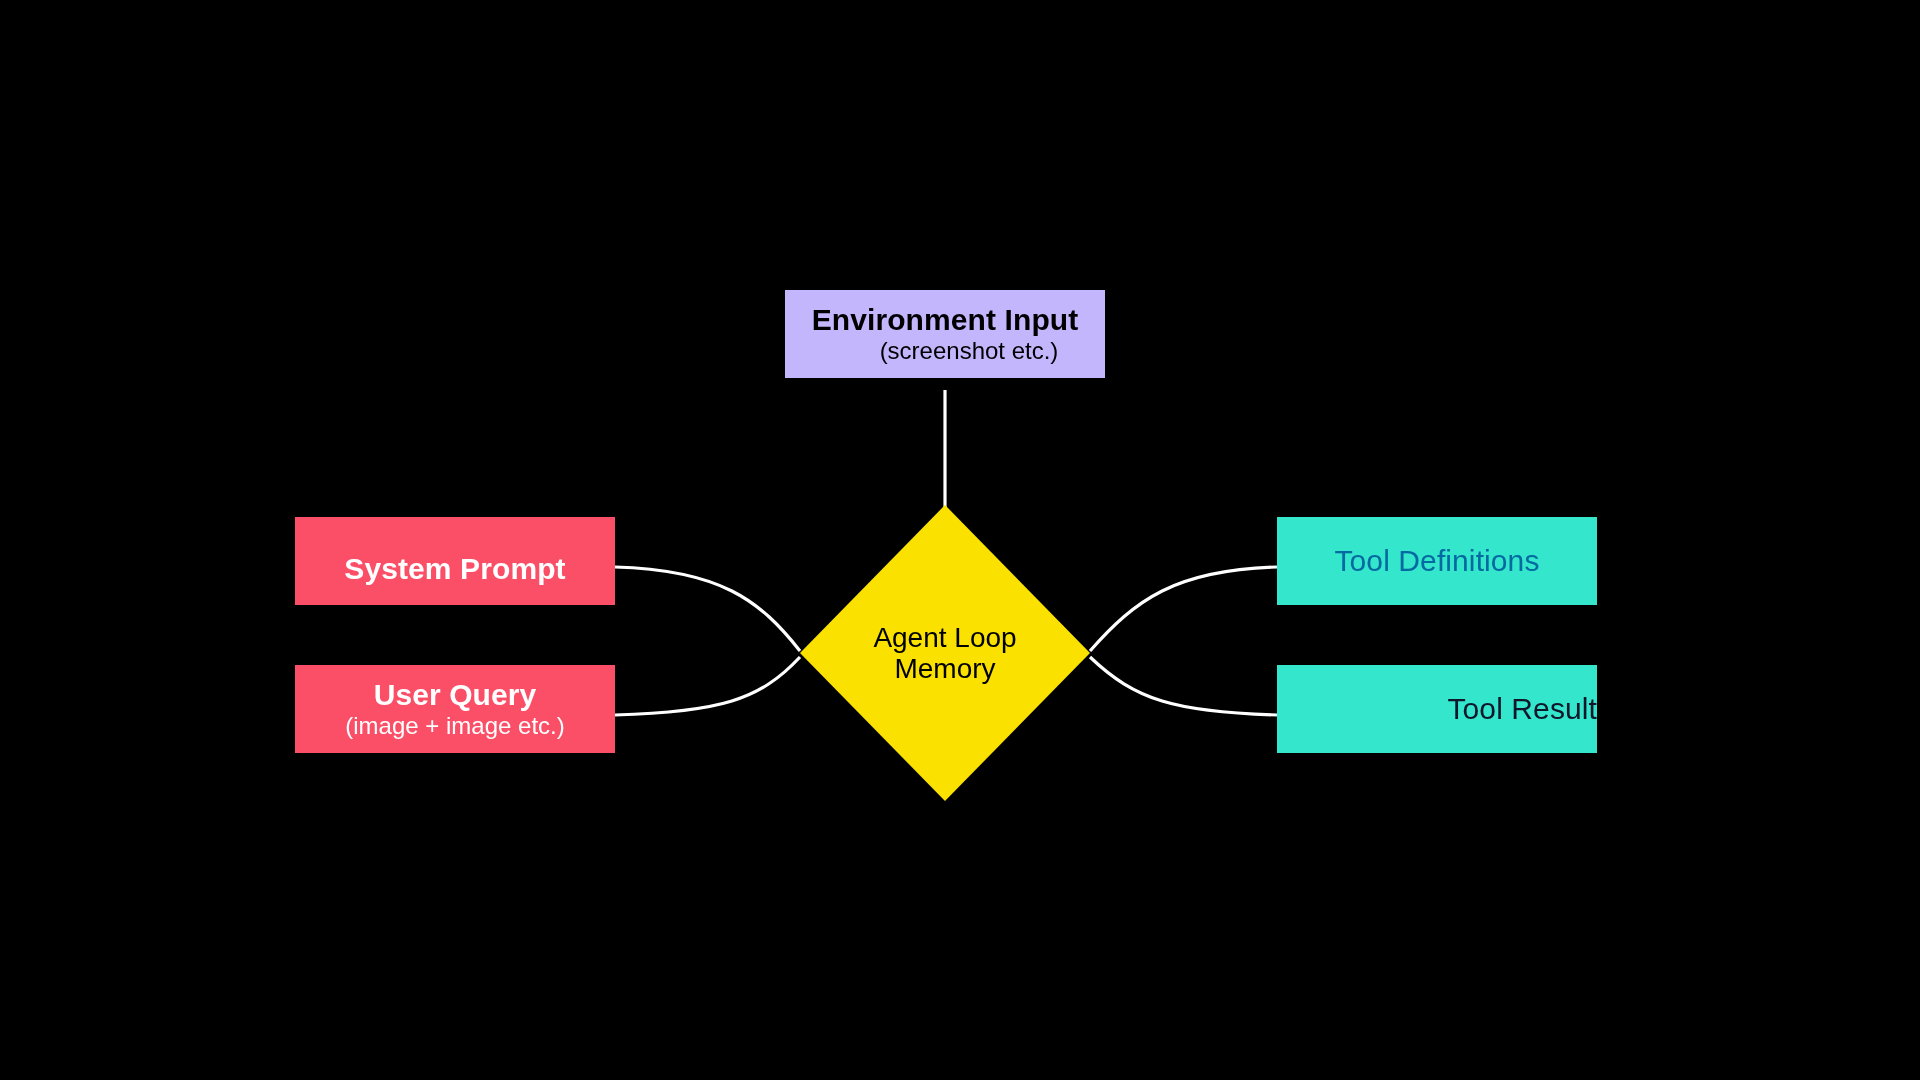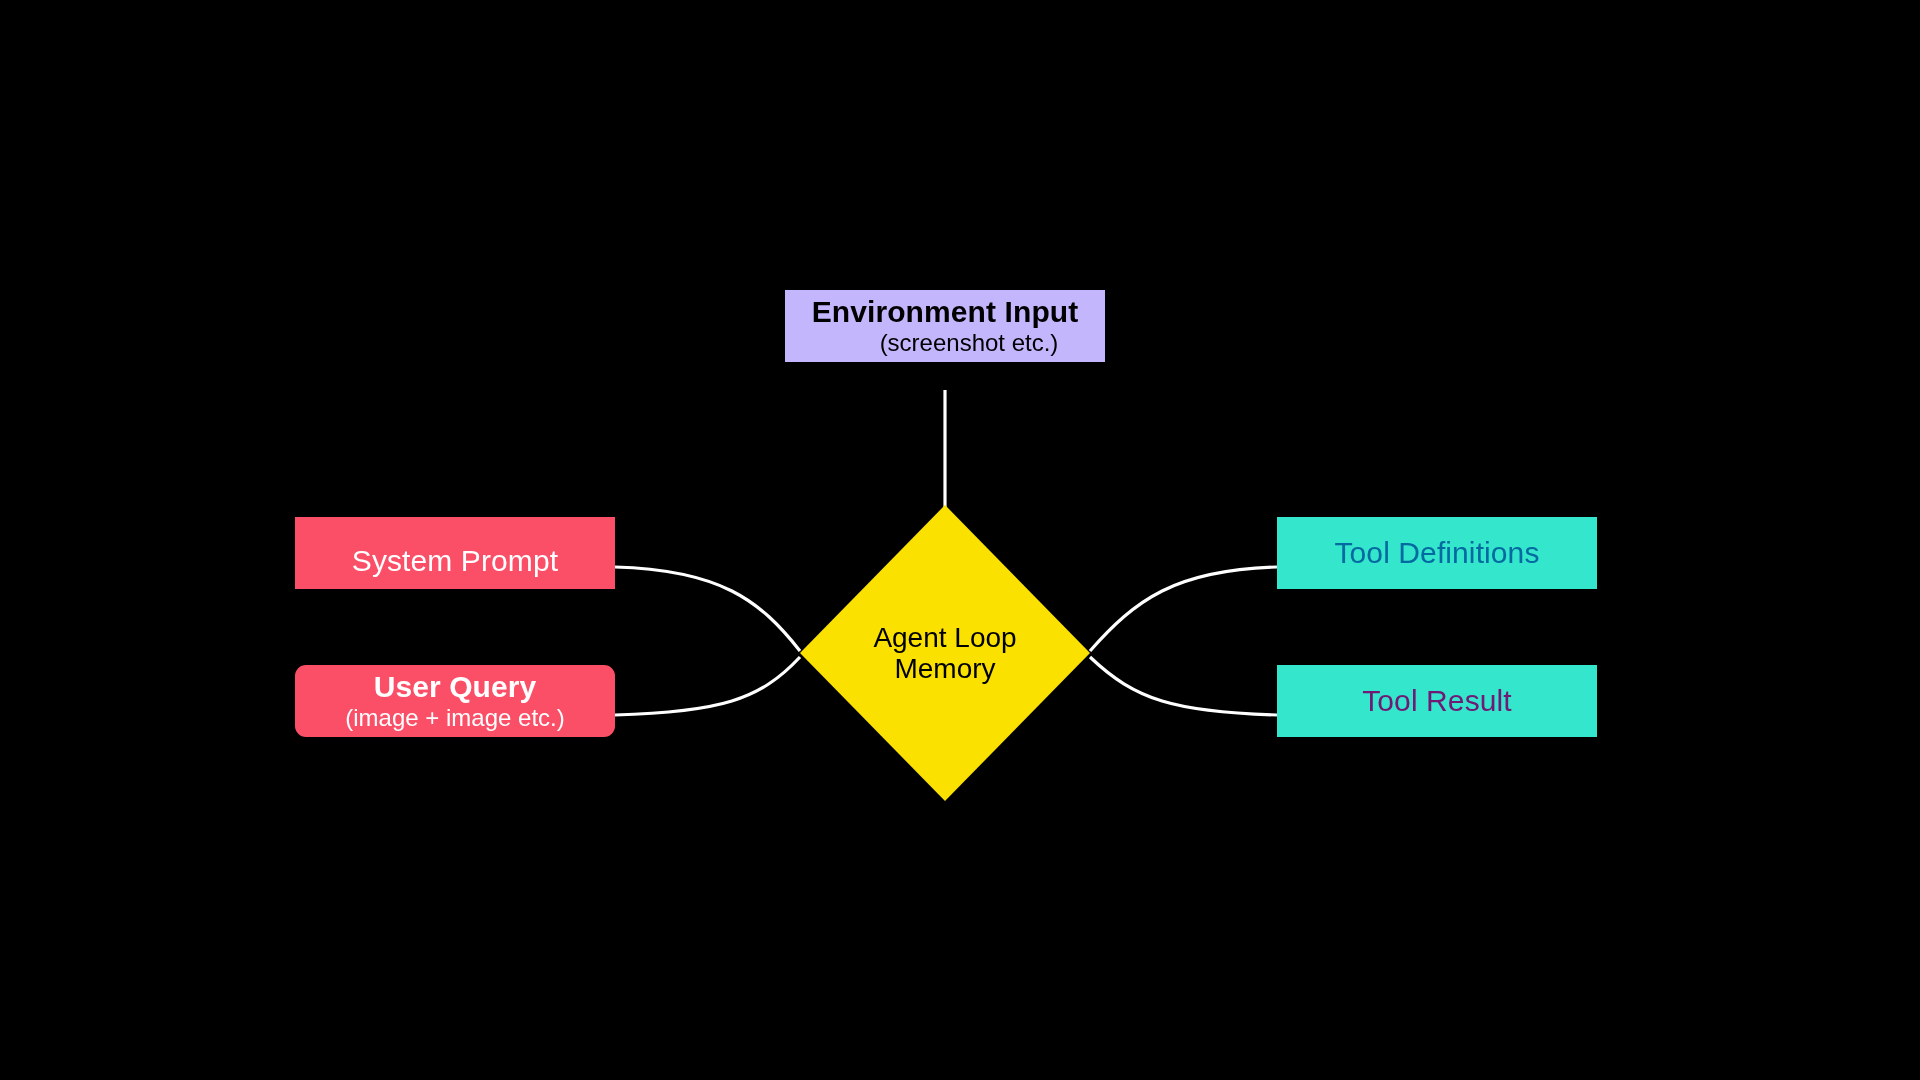--- a/index.html
+++ b/index.html
@@ -63,38 +63,38 @@
     white-space: nowrap;
   }
   .node .subtitle {
     font-size: 24px;
     white-space: nowrap;
     margin-top: 2px;
   }
   
   .rect-node {
     width: 320px;
-    height: 72px;
+    height: 88px;
   }
   .env-node {
     left: 785px;
     top: 290px;
     background: #c3b6fd;
     color: #000000;
   }
   .env-node .title { font-weight: bold; }
   .env-node .subtitle { font-weight: normal; margin-left: 48px; }
 
   .sys-node {
     left: 295px;
     top: 517px;
     background: #fb4f68;
     color: #ffffff;
   }
-  .sys-node .title { font-weight: normal; margin-top: 16px; }
+  .sys-node .title { font-weight: bold; margin-top: 16px; }
 
   .user-node {
     left: 295px;
     top: 665px;
     background: #fb4f68;
     color: #ffffff;
   }
   .user-node .title { font-weight: bold; }
   .user-node .subtitle { font-weight: normal; }
 
@@ -153,32 +153,32 @@
 
     <div class="node rect-node env-node" style="background: rgb(195, 182, 253); color: rgb(0, 0, 0);">
       <div class="title">Environment Input</div>
       <div class="subtitle">(screenshot etc.)</div>
     </div>
 
     <div class="node rect-node sys-node" style="background: rgb(251, 79, 104); color: rgb(255, 255, 255);">
       <div class="title">System Prompt</div>
     </div>
 
-    <div class="node rect-node user-node" style="background: rgb(251, 79, 104); color: rgb(255, 255, 255); border-radius: 11px;">
+    <div class="node rect-node user-node" style="background: rgb(251, 79, 104); color: rgb(255, 255, 255);">
       <div class="title">User Query</div>
       <div class="subtitle">(image + image etc.)</div>
     </div>
 
     <div class="node diamond-node" style="background: rgb(250, 225, 0); color: rgb(0, 0, 0);">
       <div class="dline">Agent Loop</div>
       <div class="dline">Memory</div>
     </div>
 
     <div class="node rect-node tooldef-node" style="background: rgb(51, 230, 204); color: #0369a1;">
       <div class="title">Tool Definitions</div>
     </div>
 
-    <div class="node rect-node toolres-node" style="background: rgb(51, 230, 204); color: #701a75;">
+    <div class="node rect-node toolres-node" style="background: rgb(51, 230, 204); color: #0f172a; align-items: flex-end;">
       <div class="title">Tool Result</div>
     </div>
 
   </div>
 </div>
 
 </body></html>

